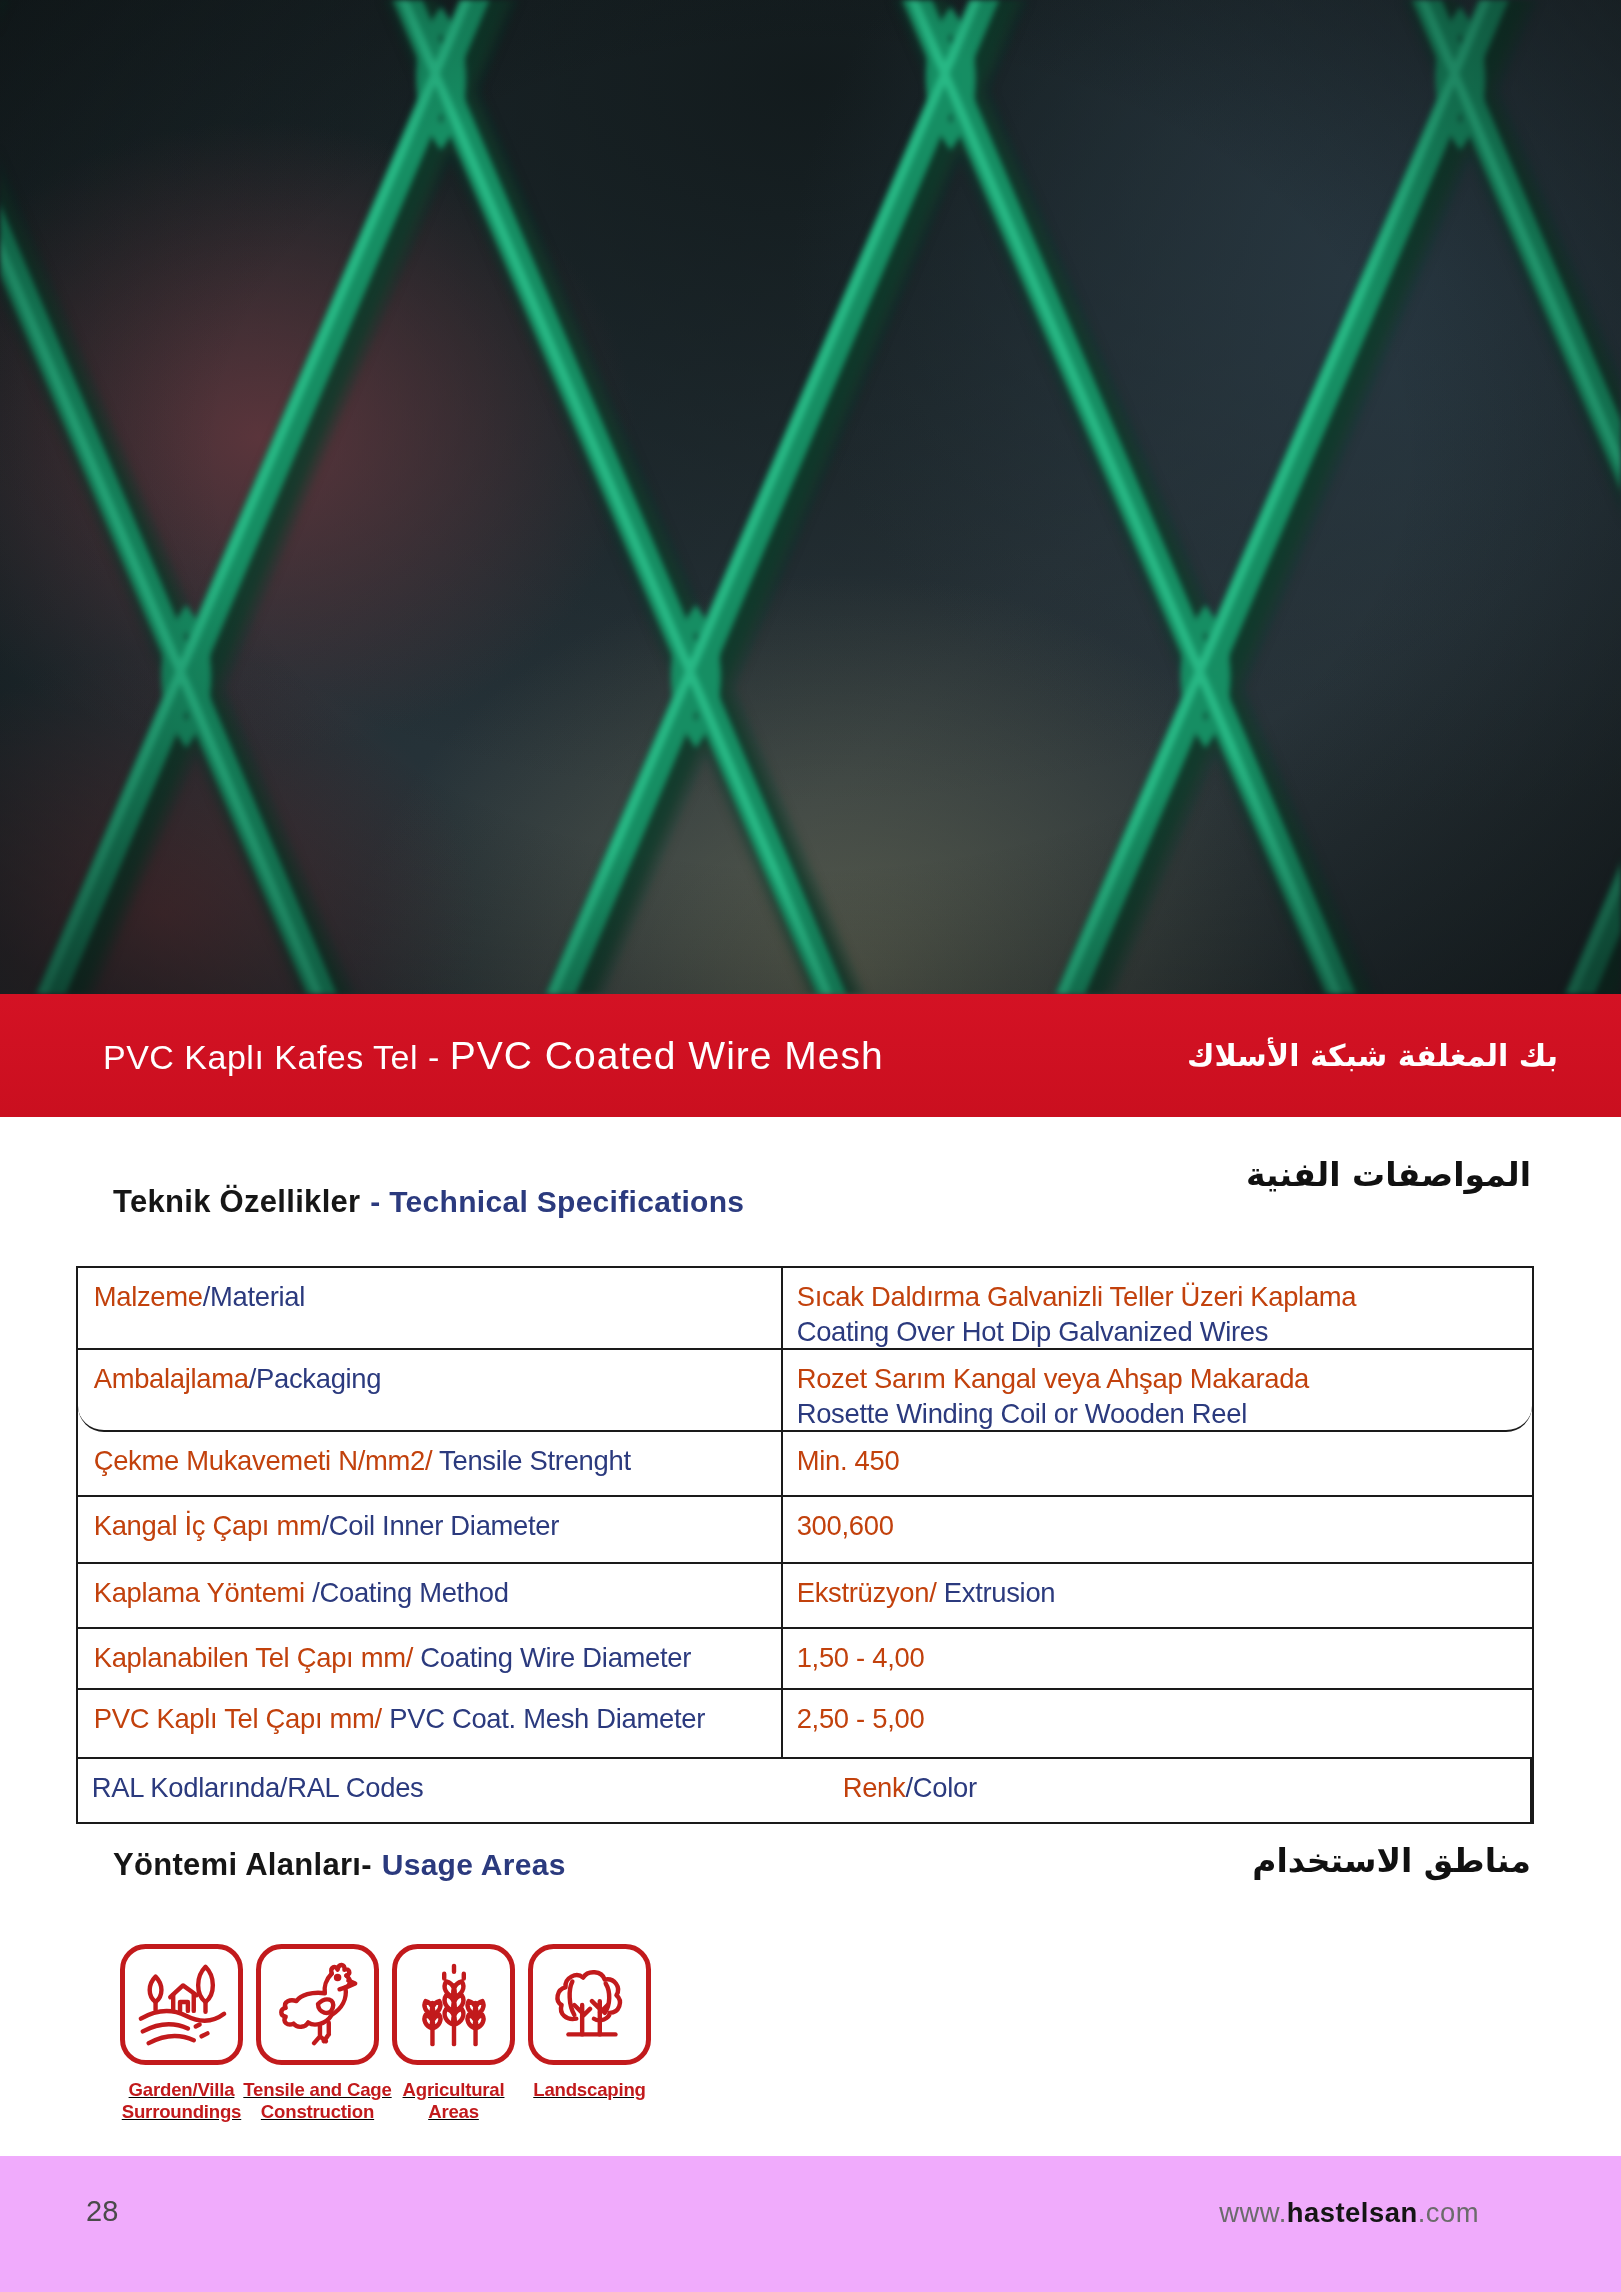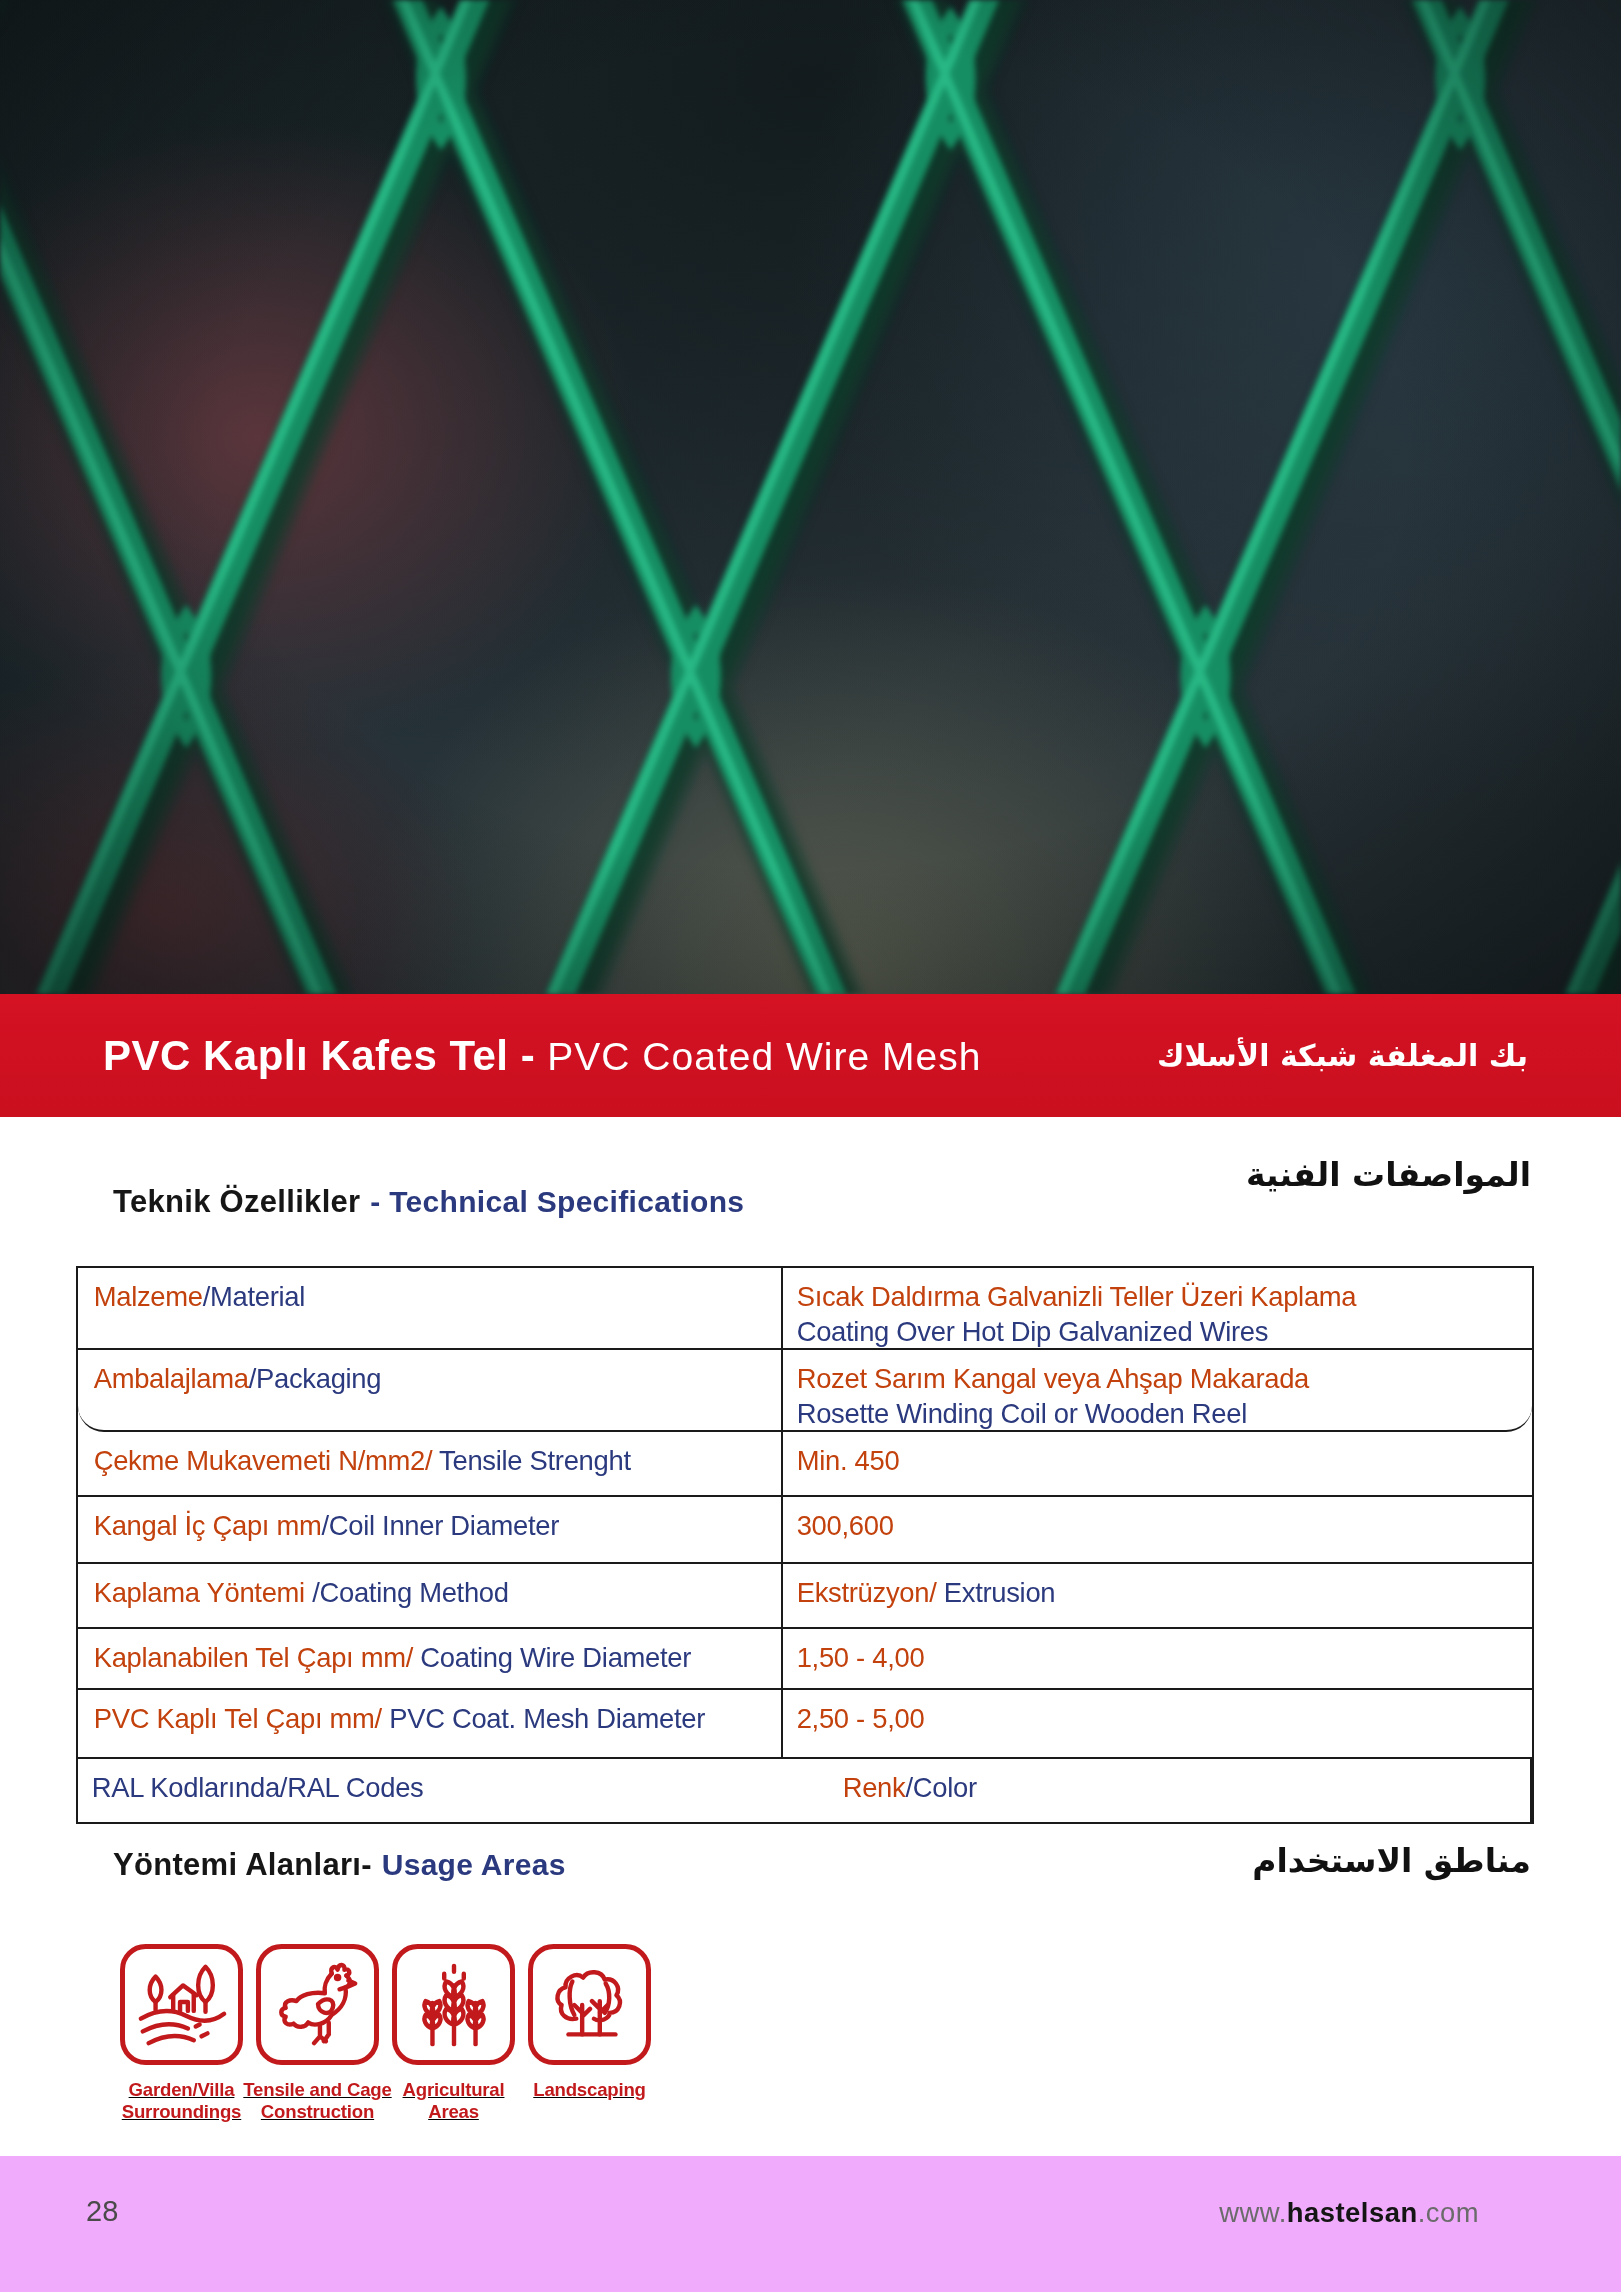--- a/index.html
+++ b/index.html
@@ -23,23 +23,23 @@
     position:absolute;left:0;top:0;width:100%;height:100%;
     background:radial-gradient(1078px 745px at 50% 46%, transparent 55%, rgba(8,12,13,.55) 100%);
   }
   
   .banner{
     position:absolute;left:0;top:994px;width:1621px;height:123px;
     background:linear-gradient(#d41224,#ca0f1f);
     display:flex;align-items:center;justify-content:space-between;color:#fff;
   }
   .banner-title{padding-left:103px;white-space:nowrap;}
-  .banner-title .bold{font-size:42px;font-weight:bold;letter-spacing:0.5px;}
+  .banner-title .bold{font-size:34px;font-weight:normal;letter-spacing:0.5px;}
   .banner-title .light{font-size:39px;font-weight:normal;letter-spacing:1px;}
-  .banner-ar{padding-right:93px;font-family:"DejaVu Sans",sans-serif;font-size:30px;font-weight:bold;direction:rtl;}
+  .banner-ar{padding-right:63px;font-family:"DejaVu Sans",sans-serif;font-size:30px;font-weight:bold;direction:rtl;}
   
   .sec-head{position:absolute;left:113px;white-space:nowrap;}
   .sec-head .tr{font-size:31px;font-weight:bold;color:#161616;letter-spacing:0.3px;}
   .sec-head .en{font-size:30px;font-weight:600;color:#2b3a7e;margin-left:9.8px;letter-spacing:0.3px;}
   .sec-ar{position:absolute;right:90px;font-family:"DejaVu Sans",sans-serif;font-size:33px;font-weight:bold;color:#111;direction:rtl;}
   #specs-head{top:1184px;}
   #specs-ar{top:1155px;}
   #usage-head{top:1847px;}
   #usage-ar{top:1841px;}
   

